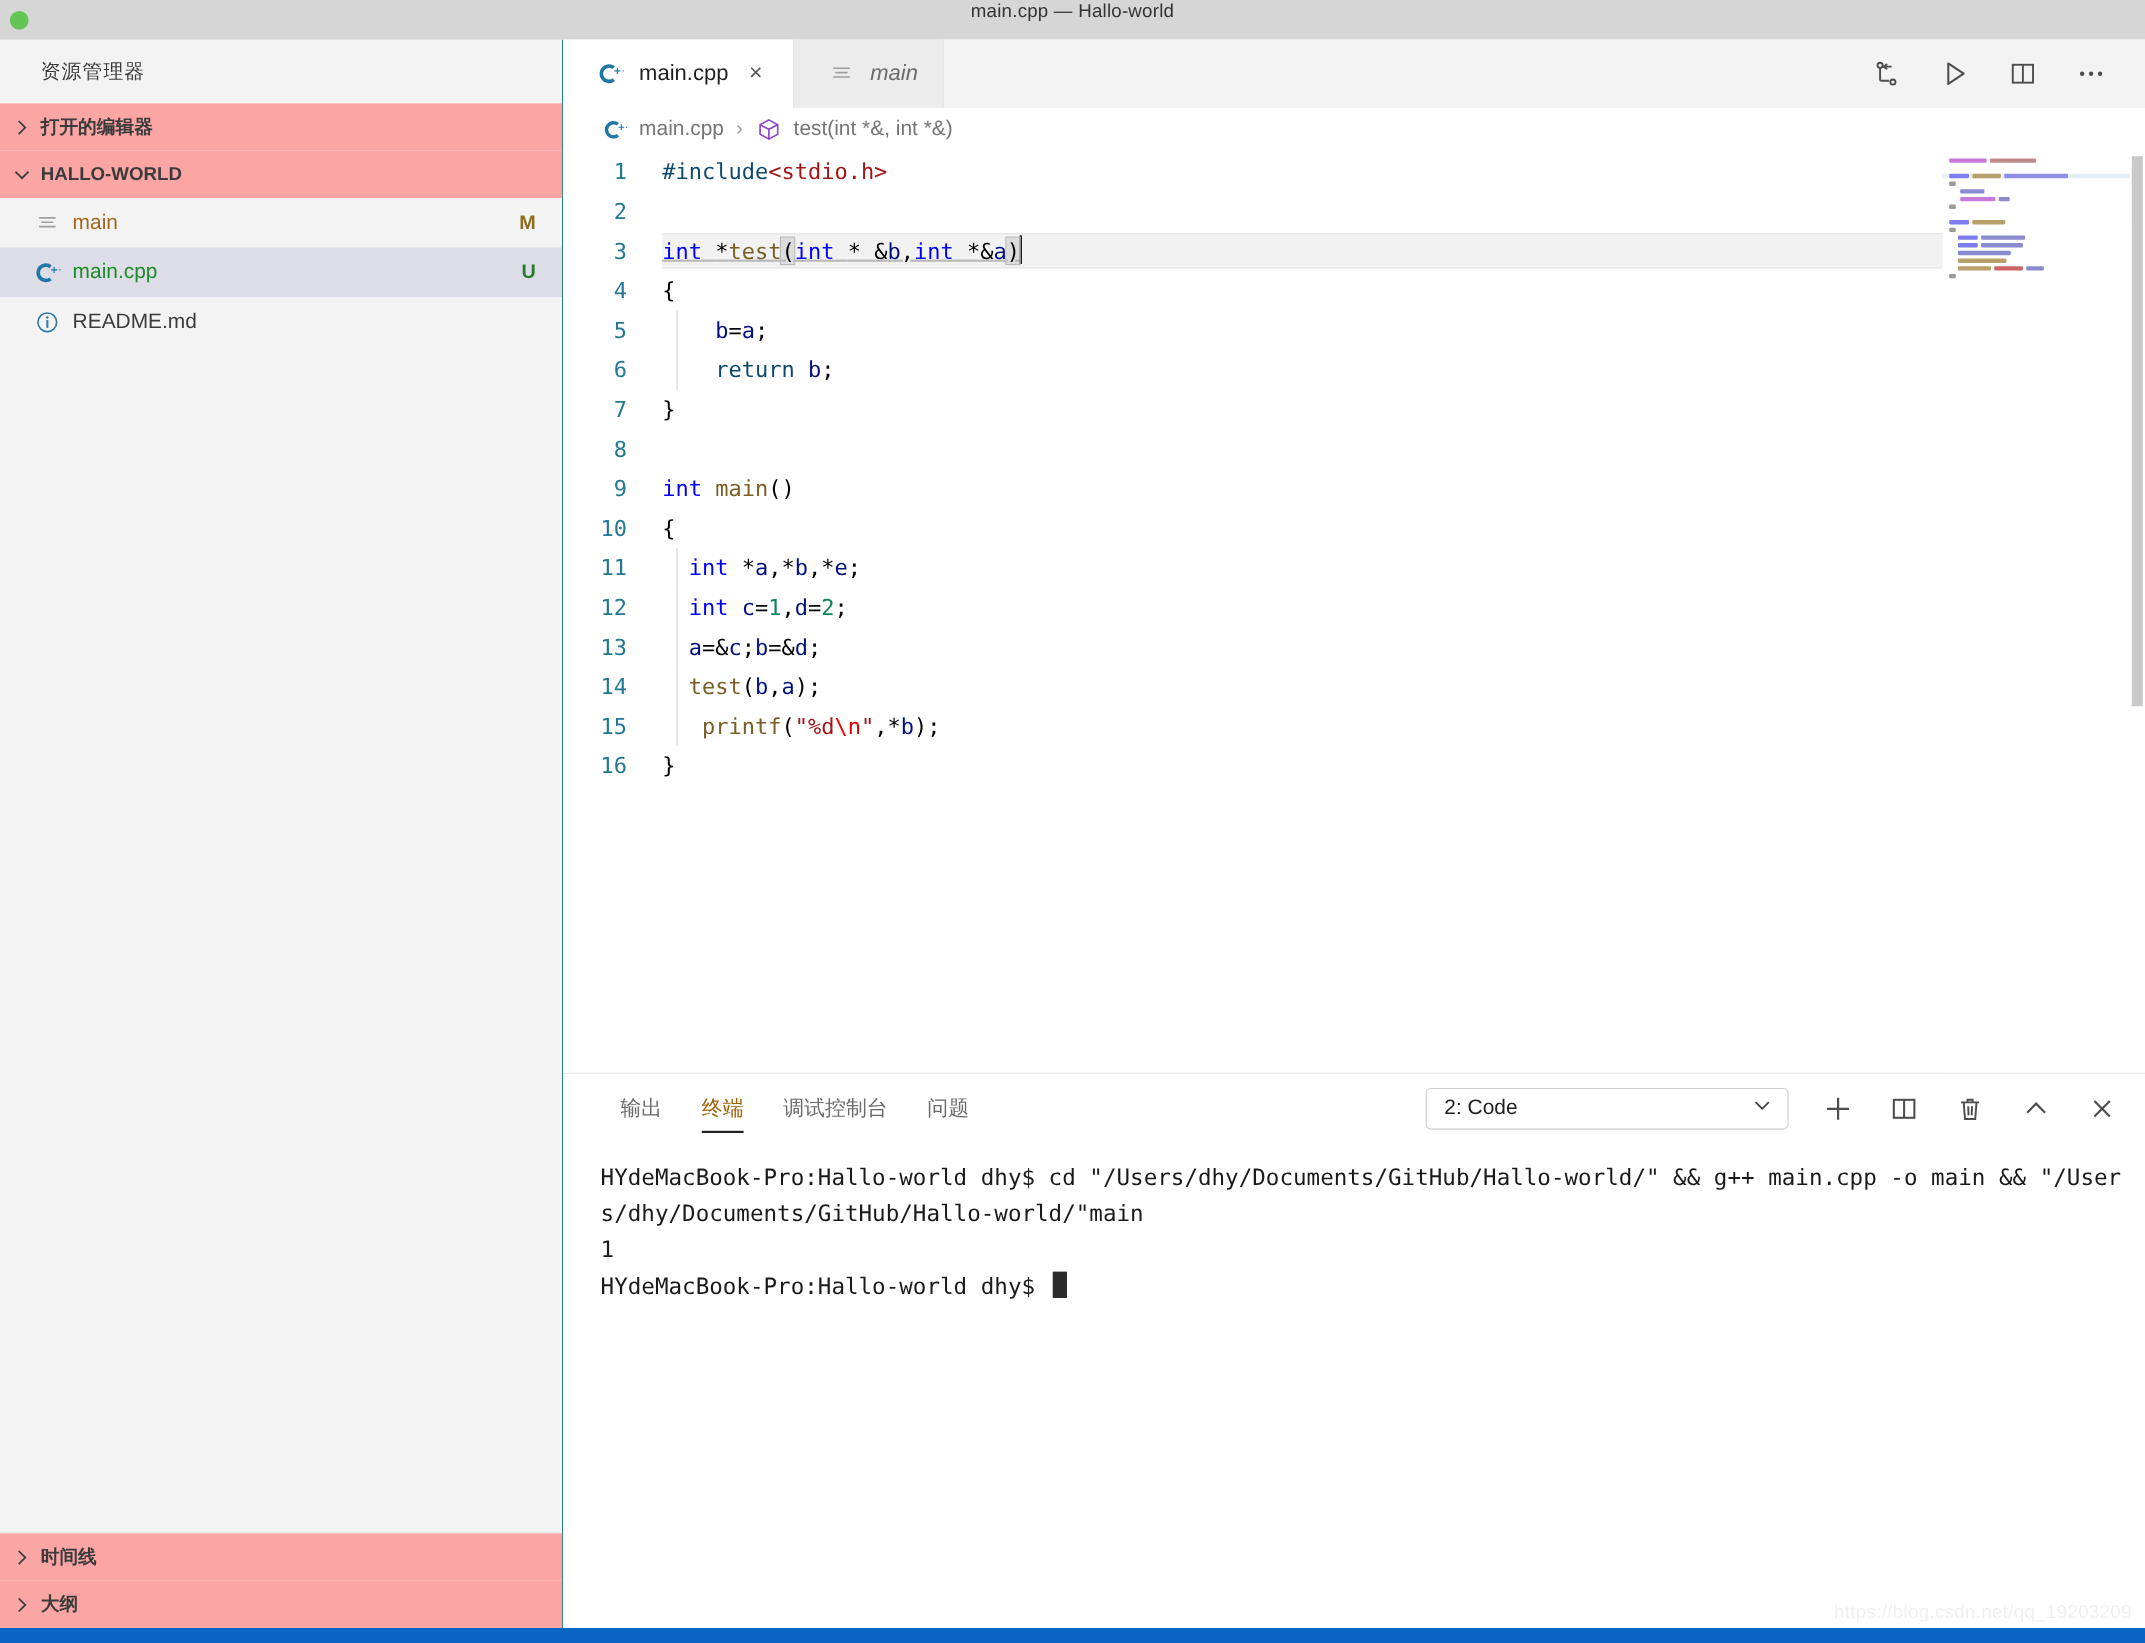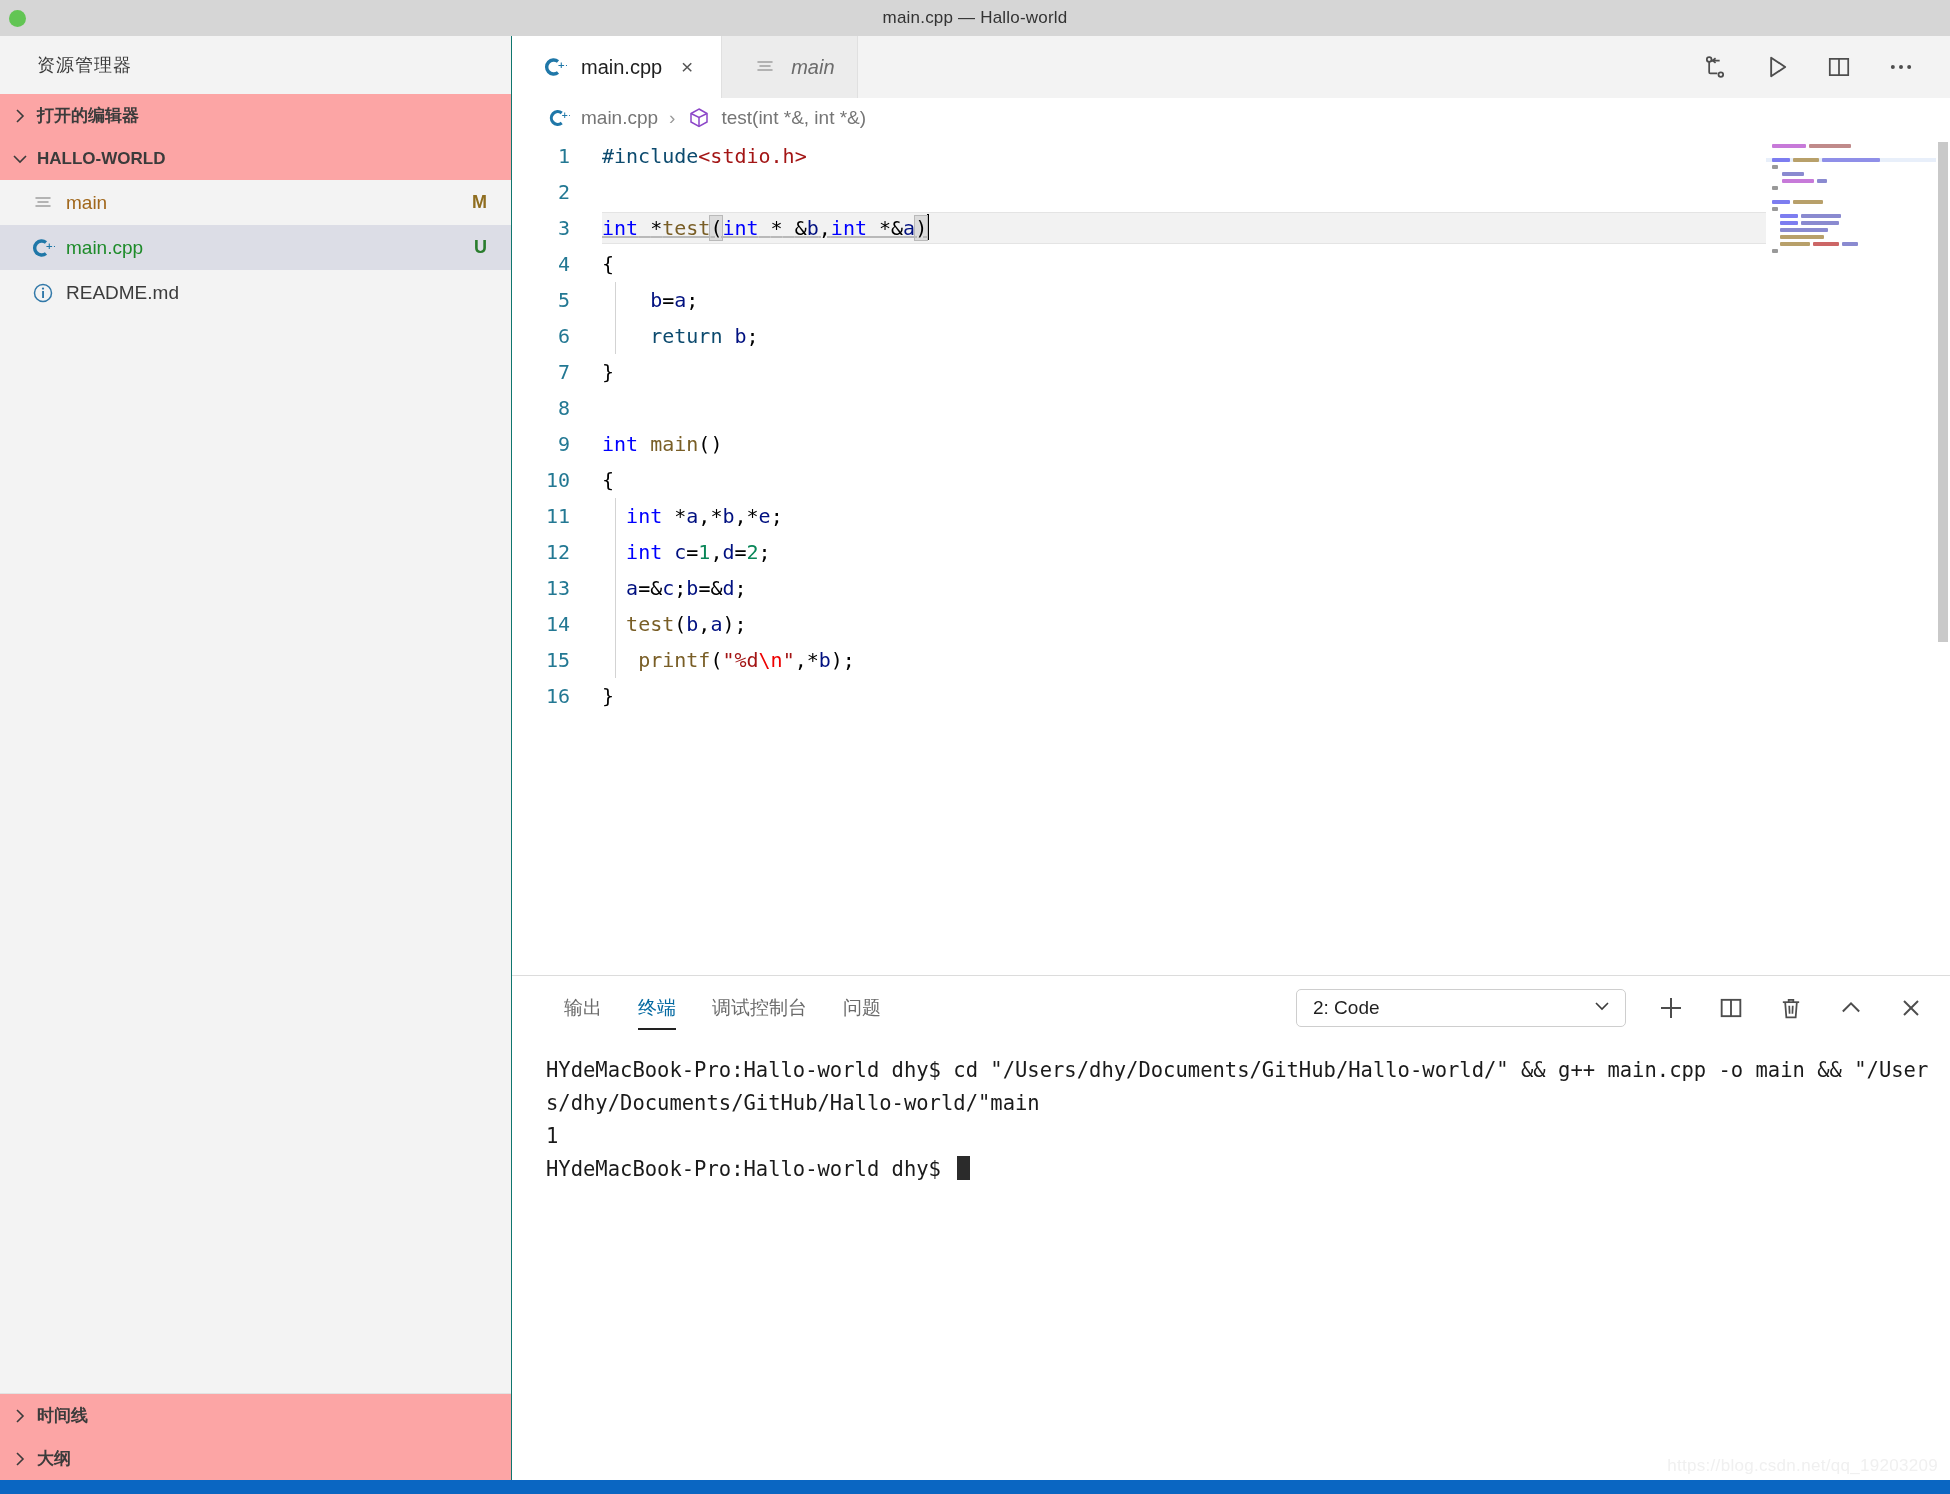--- a/index.html
+++ b/index.html
@@ -8,21 +8,21 @@
     background: #fff;
     font-family: "Liberation Sans", sans-serif;
     overflow: hidden;
   }
   .app { position: relative; width: 1950px; height: 1494px; display: flex; flex-direction: column; }
 
   
   .titlebar {
     height: 36px; flex: 0 0 36px;
     background: #d6d6d6;
-    display: flex; align-items: center;
+    display: flex; 
     position: relative;
   }
   .traffic { display: flex; align-items: center; gap: 9px; padding-left: 9px; }
   .dot { width: 17px; height: 17px; border-radius: 50%; }
   .dot.green { background: #62c554; }
   .title-text {
     position: absolute; left: 0; right: 0; text-align: center;
     font-size: 17px; color: #333; letter-spacing: .2px;
   }
 
@@ -128,21 +128,21 @@
   .mm-box { position: absolute; right: 0; top: 14px; width: 14px; height: 52px; background: #e0e0e0; }
 
   
   .panel { flex: 0 0 505px; border-top: 1px solid #dcdcdc; background: #fff; display: flex; flex-direction: column; min-height: 0; }
   .panelhead { height: 64px; flex: 0 0 64px; display: flex; align-items: center; padding: 0 24px 0 34px; }
   .ptabs { display: flex; align-items: stretch; height: 64px; gap: 0; }
   .ptab {
     display: flex; align-items: center; padding: 0 18px;
     font-size: 19px; color: #6b6b6b; cursor: pointer; position: relative;
   }
-  .ptab.active { color: #0369a1; }
+  .ptab.active { color: #a16207; }
   .ptab.active::after {
     content: ""; position: absolute; left: 18px; right: 18px; bottom: 10px; height: 2px; background: #222;
   }
   .panelhead .gap { flex: 1 1 auto; }
   .termsel {
     width: 330px; height: 38px; border: 1px solid #cecece; border-radius: 5px;
     display: flex; align-items: center; padding: 0 12px 0 16px;
     font-size: 19px; color: #1f1f1f; background: #fff; cursor: pointer;
   }
   .termsel .selval { flex: 1 1 auto; }

